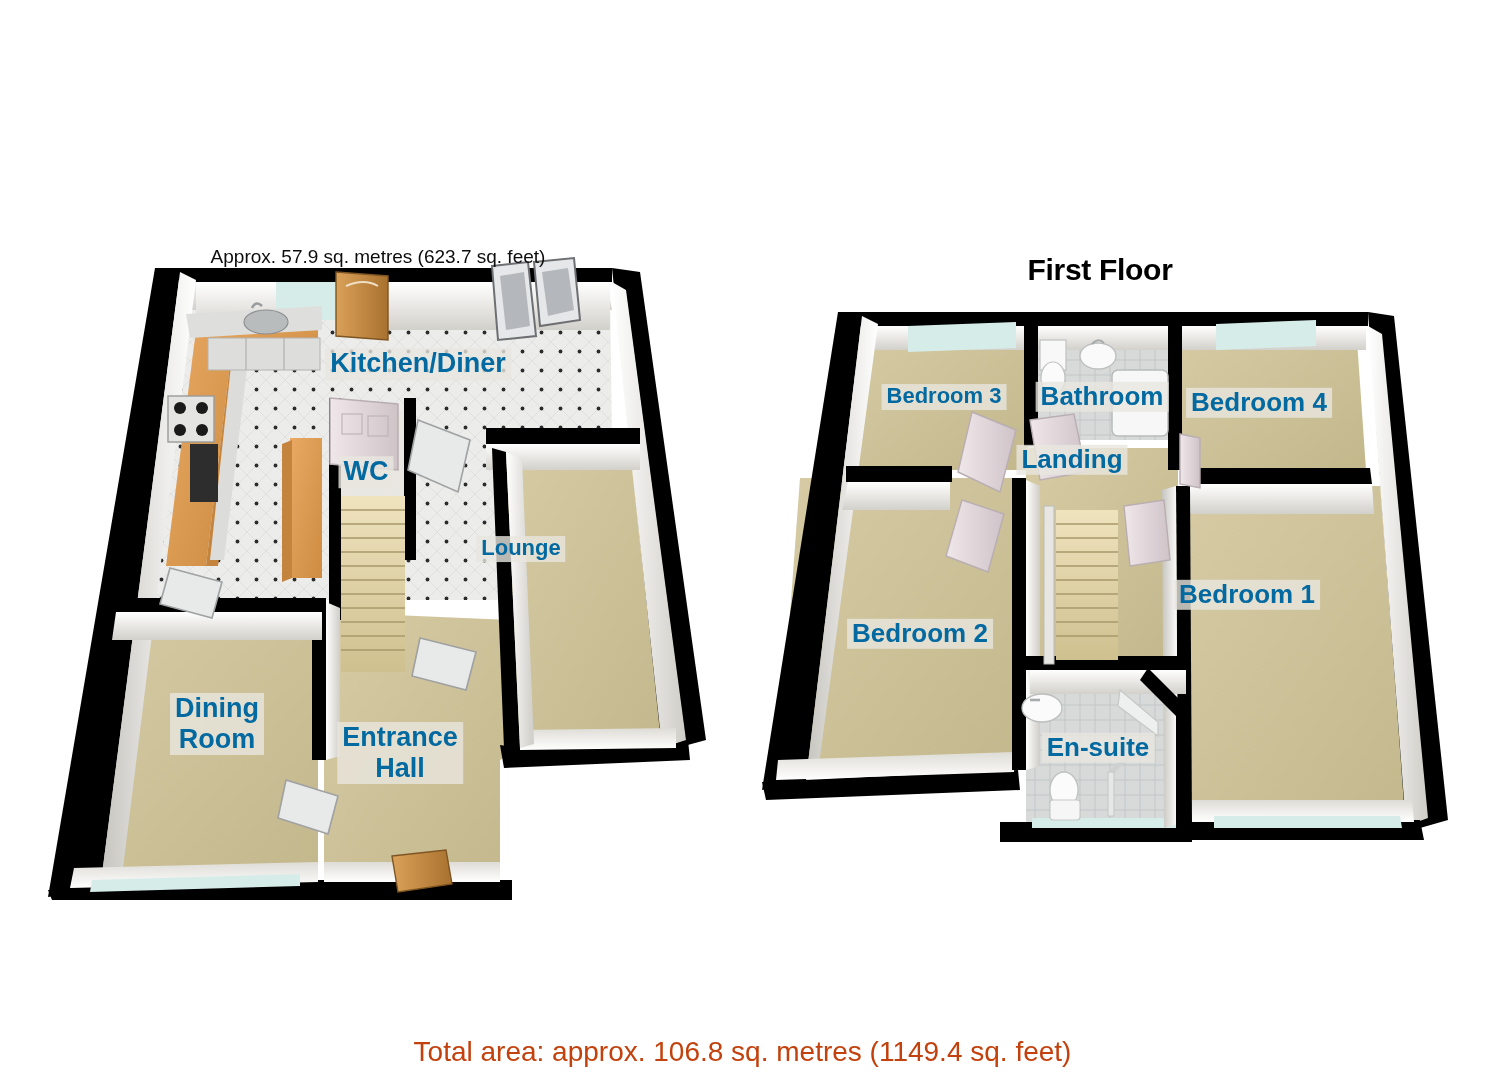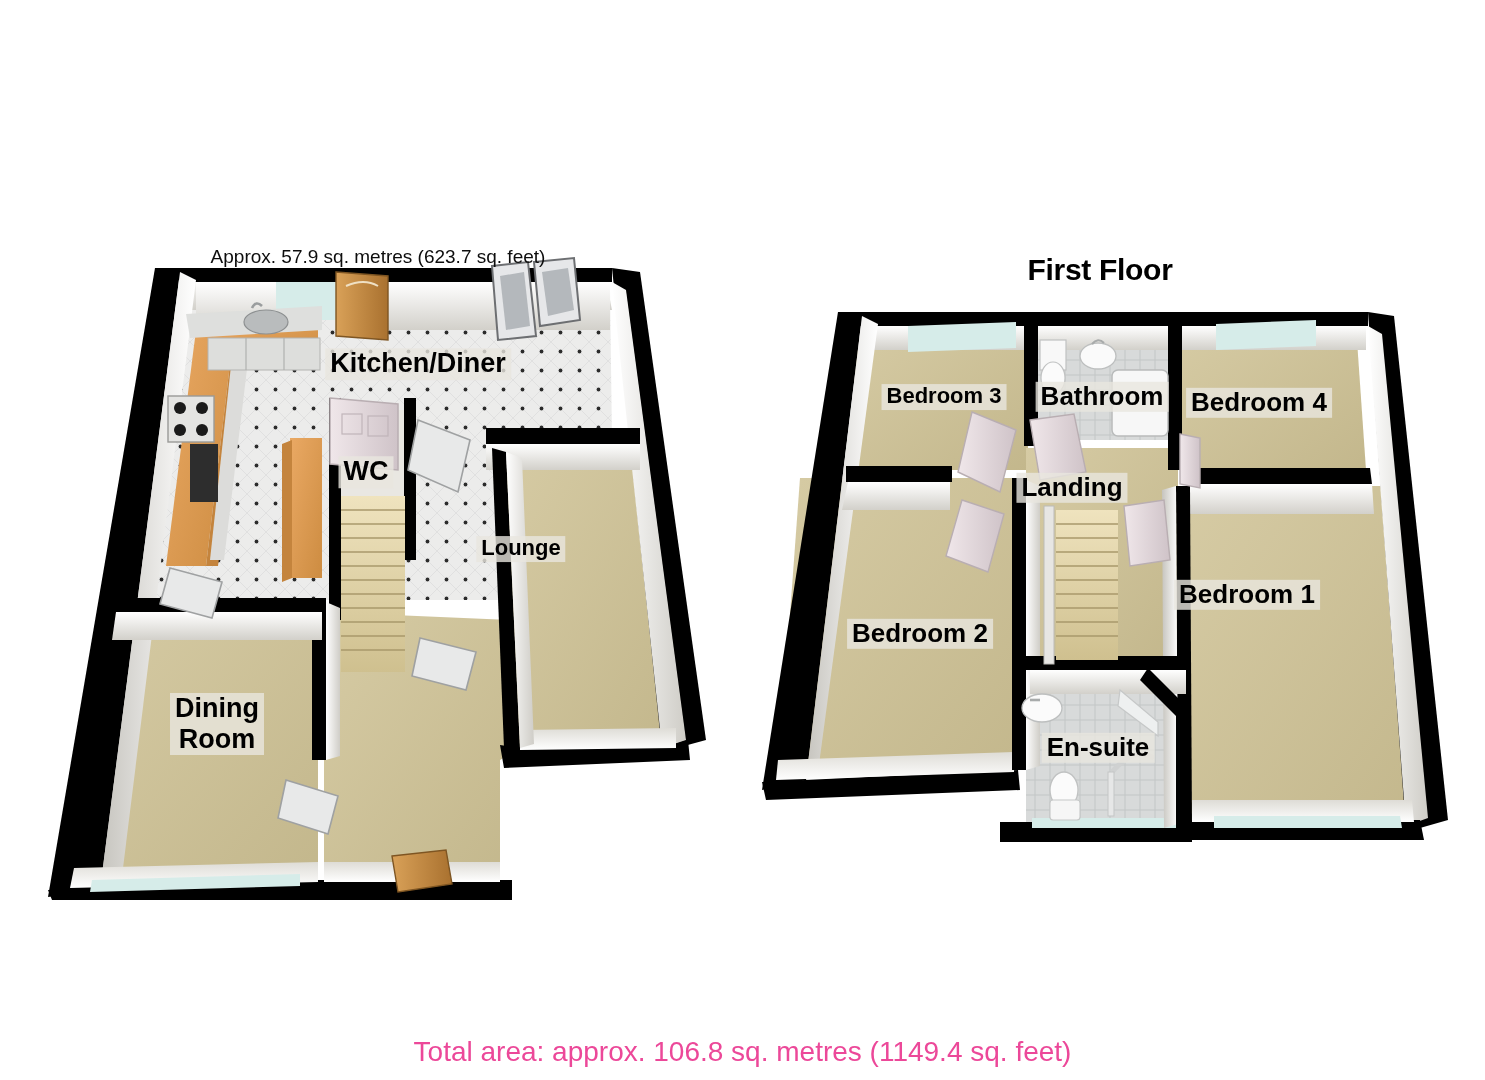--- a/index.html
+++ b/index.html
@@ -36,33 +36,33 @@
     font-weight: normal;
     font-size: 19px;
     white-space: nowrap;
   }
   .total-area {
     position: absolute;
     left: 0;
     width: 1485px;
     text-align: center;
     font-size: 28px;
-    color: #ec4899;
+    color: #c2410c;
     white-space: nowrap;
   }
   svg.floor-svg {
     position: absolute;
     top: 0;
     left: 0;
     overflow: visible;
   }
   .room-label {
     position: absolute;
     font-weight: bold;
-    color: #000000;
+    color: #0369a1;
     background: rgba(233,230,222,0.80);
     padding: 0px 5px 1px 5px;
     line-height: 1.13;
     text-align: center;
     white-space: pre;
     transform: translate(-50%, -50%);
     pointer-events: auto;
   }
 </style>
 </head>
@@ -353,24 +353,26 @@
 
   <div class="floor-sub" style="left:178px; top:220px; width:400px;margin-top:26px;">Approx. 57.9 sq. metres (623.7 sq. feet)</div>
 
   <div class="floor-title" style="left:900px; top:253px; width:400px;">First Floor</div>
 
   <div class="room-label" style="left:418px; top:364px; font-size:27px;">Kitchen/Diner</div>
   <div class="room-label" style="left:366px; top:472px; font-size:27px;">WC</div>
   <div class="room-label" style="left:521px; top:549px; font-size:22px;">Lounge</div>
   <div class="room-label" style="left:217px; top:724px; font-size:27px;">Dining
 Room</div>
+  <div class="room-label" style="left:400px; top:753px; font-size:27px;">Entrance
+Hall</div>
 
   <div class="room-label" style="left:944px; top:397px; font-size:22px;">Bedroom 3</div>
   <div class="room-label" style="left:1102px; top:397px; font-size:26px;">Bathroom</div>
   <div class="room-label" style="left:1259px; top:403px; font-size:26px;">Bedroom 4</div>
-  <div class="room-label" style="left:1072px; top:488px; font-size:26px;">Landing</div>
+  <div class="room-label" style="left:1072px; top:460px; font-size:26px;">Landing</div>
   <div class="room-label" style="left:920px; top:634px; font-size:26px;">Bedroom 2</div>
   <div class="room-label" style="left:1247px; top:595px; font-size:26px;">Bedroom 1</div>
   <div class="room-label" style="left:1098px; top:748px; font-size:26px;">En-suite</div>
 
   <div class="total-area" style="top:1036px;">Total area: approx. 106.8 sq. metres (1149.4 sq. feet)</div>
 
 </div>
 
 </body></html>

